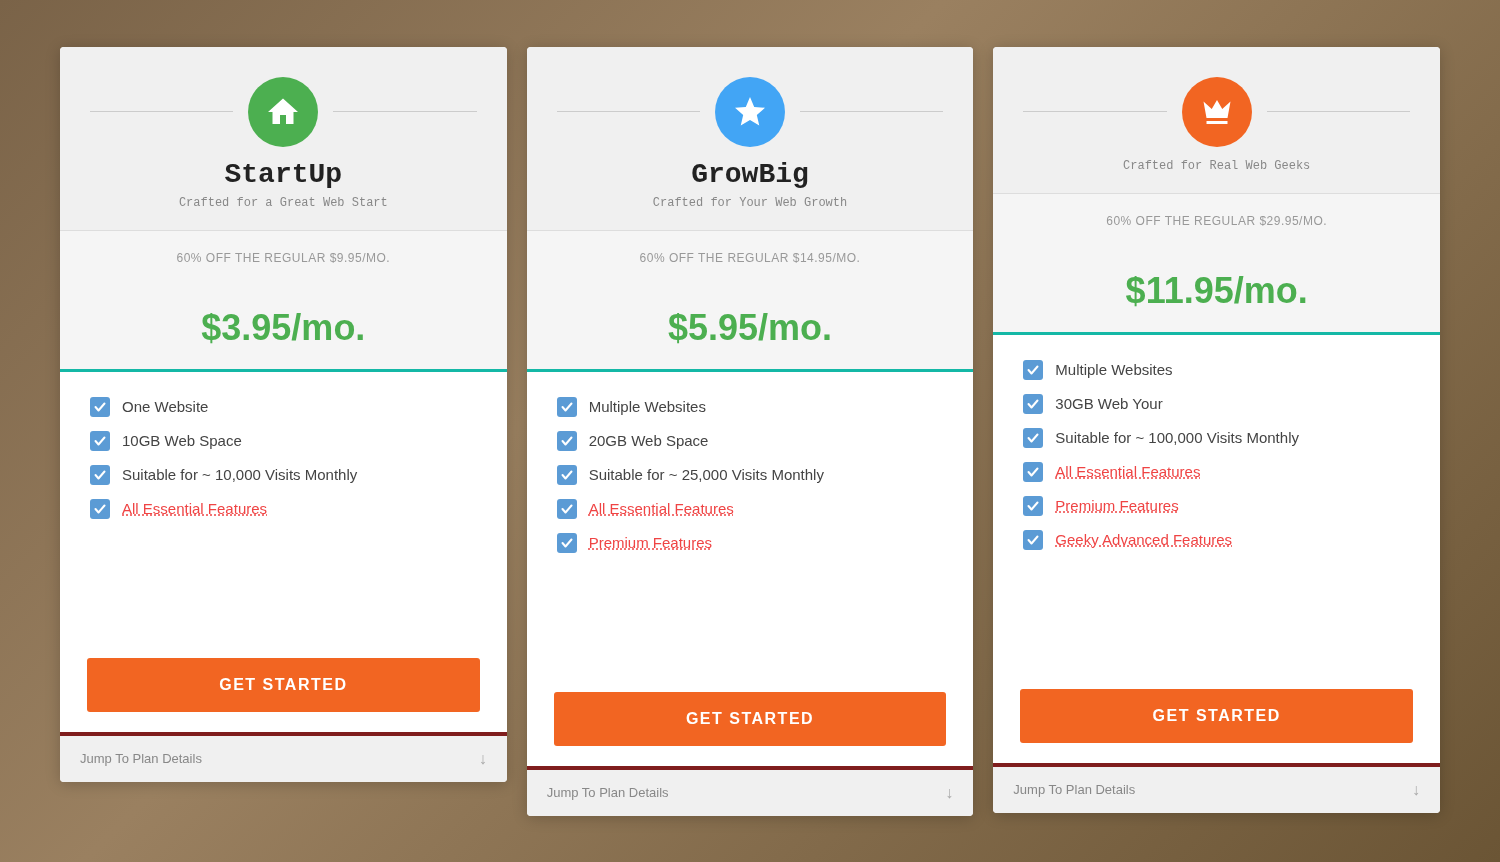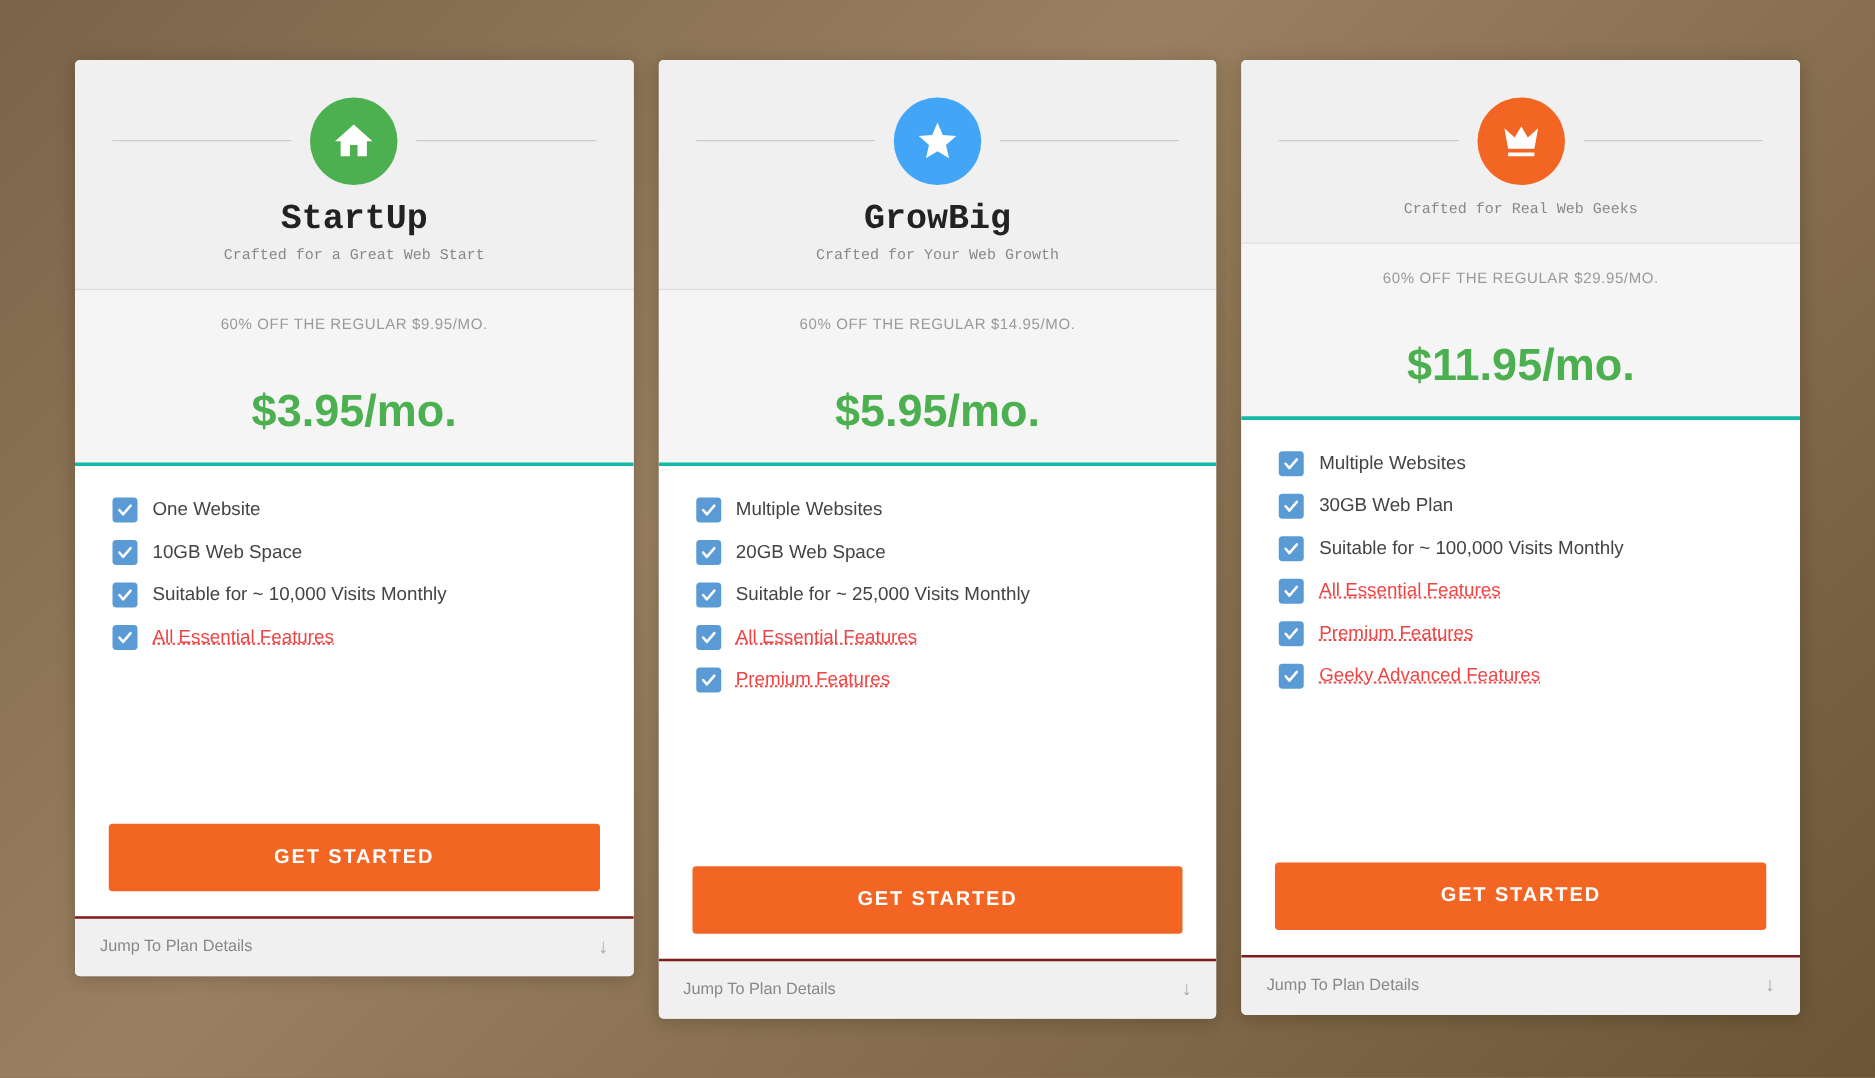--- a/index.html
+++ b/index.html
@@ -170,22 +170,23 @@
       letter-spacing: 1.5px;
       border: none;
       border-radius: 3px;
       cursor: pointer;
       text-align: center;
     }
 
     .plan-footer {
       padding: 14px 20px;
       background: #f0f0f0;
-      border-top: 2px solid #7f1d1d;
-      display: flex;
+      border-top: 4px solid #7f1d1d;
+      display: flex;
+      align-items: center;
       justify-content: space-between;
       gap: 18px;
     }
 
     .jump-to-plan {
       font-size: 13px;
       color: #888;
     }
 
     .arrow-down-icon {
@@ -379,21 +380,21 @@
           </div>
         <span>Multiple Websites</span>
       </div>
 
       <div class="feature-item">
         <div class="feature-checkbox">
             <svg viewBox="0 0 12 12">
               <polyline points="1.5,6 4.5,9.5 10.5,2.5" stroke="white" stroke-width="2" fill="none" stroke-linecap="round" stroke-linejoin="round"></polyline>
             </svg>
           </div>
-        <span>30GB Web Plan</span>
+        <span>30GB Web Your</span>
       </div>
 
       <div class="feature-item">
         <div class="feature-checkbox">
             <svg viewBox="0 0 12 12">
               <polyline points="1.5,6 4.5,9.5 10.5,2.5" stroke="white" stroke-width="2" fill="none" stroke-linecap="round" stroke-linejoin="round"></polyline>
             </svg>
           </div>
         <span>Suitable for ~ 100,000 Visits Monthly</span>
       </div>

